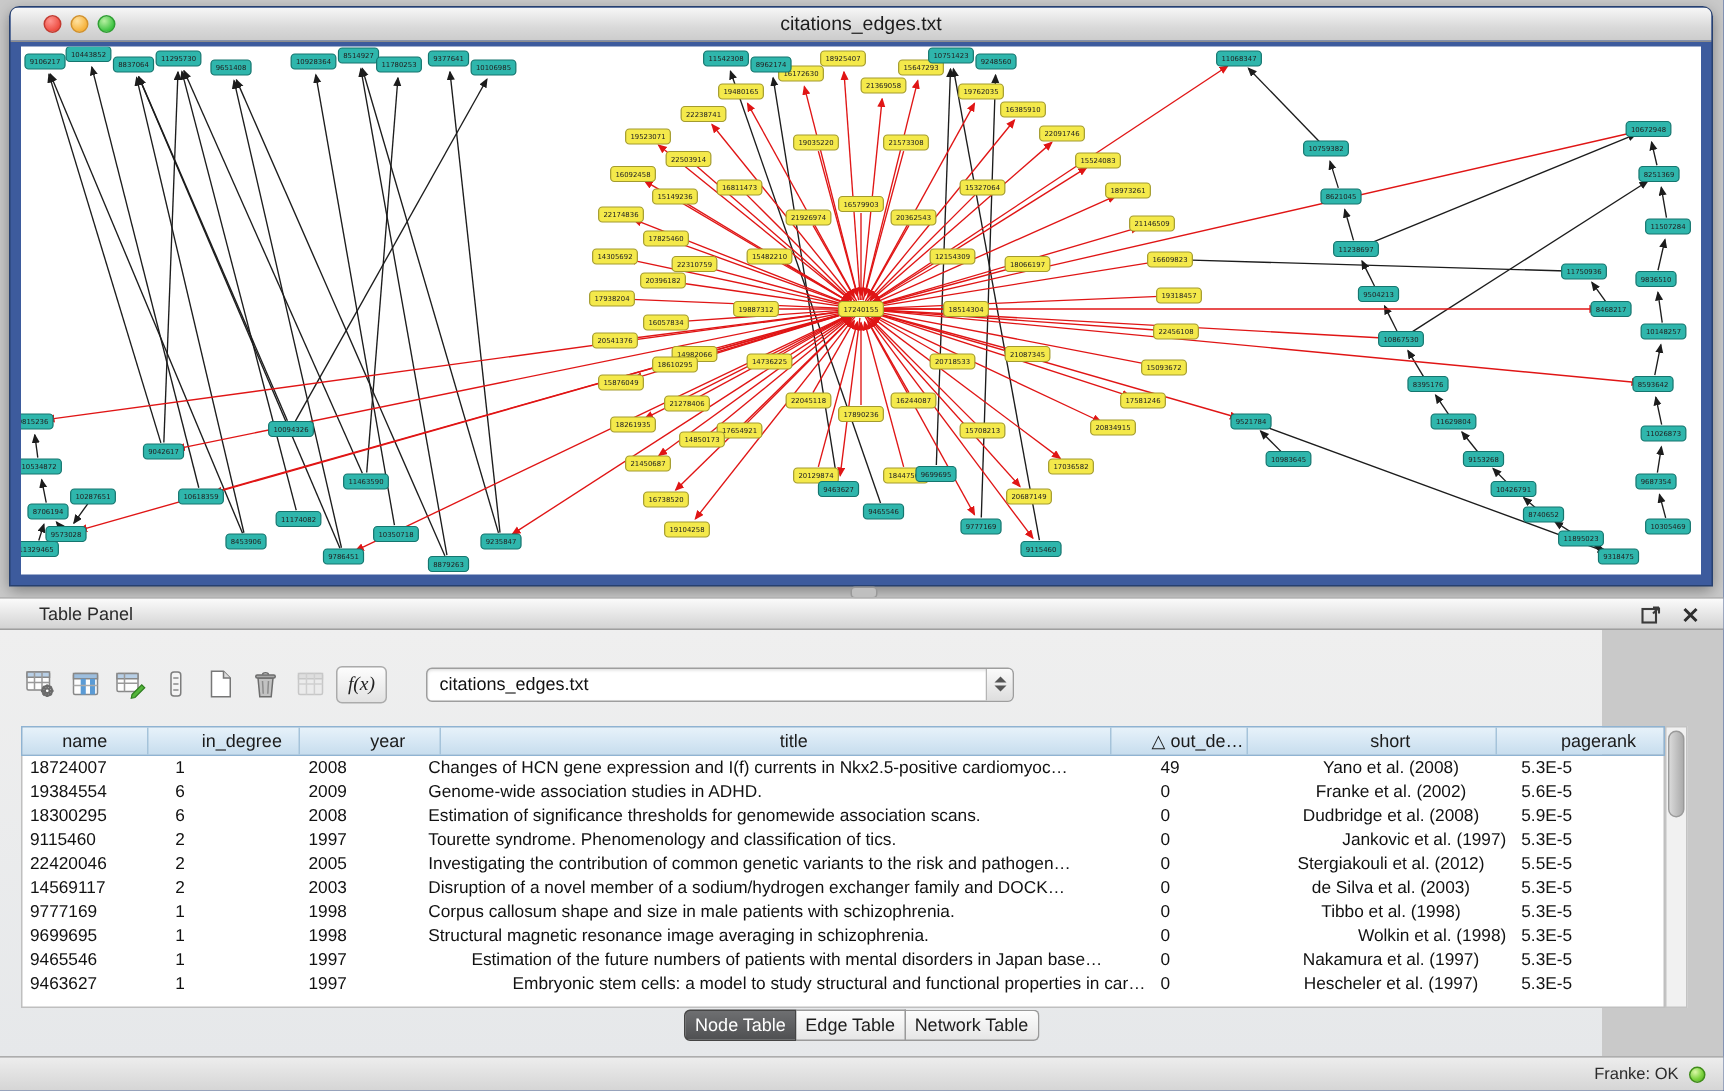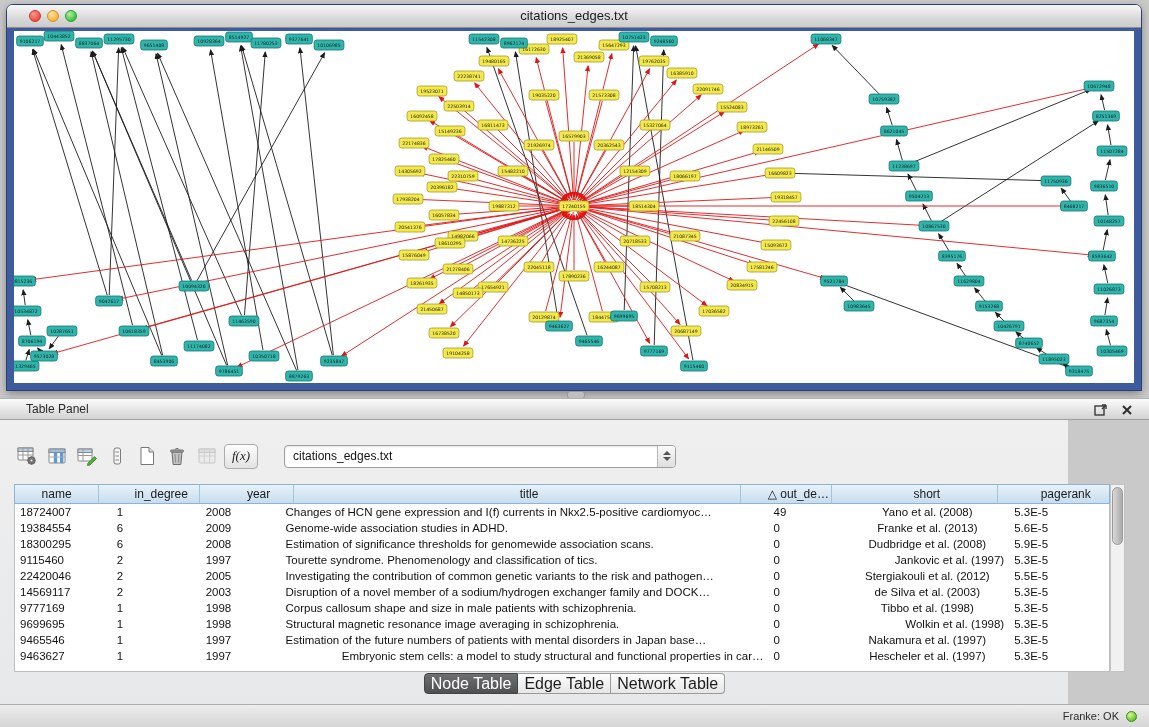--- a/index.html
+++ b/index.html
@@ -86,21 +86,21 @@
   .trow{display:flex;height:16px;}
   .tcell{box-sizing:border-box;font-size:11.5px;line-height:16px;color:#111;padding:0 5px;white-space:nowrap;overflow:hidden;}
   
   #vscroll{position:absolute;left:1096px;top:0;width:15px;height:188px;box-sizing:border-box;
     background:#f1f1f1;border:1px solid #c3c3c3;}
   #vscroll .thumb{position:absolute;left:1px;top:2px;width:11px;height:58px;border-radius:6px;
     background:linear-gradient(90deg,#d9d9d9,#ababab);border:1px solid #9a9a9a;box-sizing:border-box;}
   
   #tabs{position:absolute;left:0;top:253px;width:1149px;display:flex;justify-content:center;}
   .tab{
-    height:19px;line-height:19px;font-size:16px;padding:0 6px;color:#1d1d1d;
+    height:19px;line-height:19px;font-size:12px;padding:0 6px;color:#1d1d1d;
     background:linear-gradient(#fdfdfd,#e6e6e6);border:1px solid #9a9a9a;border-left:none;
   }
   .tab:first-child{border-left:1px solid #9a9a9a;border-radius:4px 0 0 4px;}
   .tab:last-child{border-radius:0 4px 4px 0;}
   .tab.active{background:linear-gradient(#6e6f71,#4f5052);color:#ffffff;border-color:#444;}
   
   #statusbar{
     position:absolute;left:0;top:704px;width:1149px;height:23px;box-sizing:border-box;
     background:linear-gradient(#ededed,#d5d5d5);border-top:1px solid #adadad;
   }
@@ -889,21 +889,21 @@
           <div class="tcell" style="width: 77px; text-align: left;">49</div>
           <div class="tcell" style="width: 164px; text-align: center;">Yano et al. (2008)</div>
           <div class="tcell" style="width: 100px; text-align: left;">5.3E-5</div>
         </div>
         <div class="trow">
           <div class="tcell" style="width: 97px; text-align: left;">19384554</div>
           <div class="tcell" style="width: 89px; text-align: left;">6</div>
           <div class="tcell" style="width: 80px; text-align: left;">2009</div>
           <div class="tcell" style="width: 489px; text-align: left;">Genome-wide association studies in ADHD.</div>
           <div class="tcell" style="width: 77px; text-align: left;">0</div>
-          <div class="tcell" style="width: 164px; text-align: center;">Franke et al. (2013)</div>
+          <div class="tcell" style="width: 164px; text-align: center;">Franke et al. (2002)</div>
           <div class="tcell" style="width: 100px; text-align: left;">5.6E-5</div>
         </div>
         <div class="trow">
           <div class="tcell" style="width: 97px; text-align: left;">18300295</div>
           <div class="tcell" style="width: 89px; text-align: left;">6</div>
           <div class="tcell" style="width: 80px; text-align: left;">2008</div>
           <div class="tcell" style="width: 489px; text-align: left;">Estimation of significance thresholds for genomewide association scans.</div>
           <div class="tcell" style="width: 77px; text-align: left;">0</div>
           <div class="tcell" style="width: 164px; text-align: center;">Dudbridge et al. (2008)</div>
           <div class="tcell" style="width: 100px; text-align: left;">5.9E-5</div>
@@ -950,21 +950,21 @@
           <div class="tcell" style="width: 80px; text-align: left;">1998</div>
           <div class="tcell" style="width: 489px; text-align: left;">Structural magnetic resonance image averaging in schizophrenia.</div>
           <div class="tcell" style="width: 77px; text-align: left;">0</div>
           <div class="tcell" style="width: 164px; text-align: right;">Wolkin et al. (1998)</div>
           <div class="tcell" style="width: 100px; text-align: left;">5.3E-5</div>
         </div>
         <div class="trow">
           <div class="tcell" style="width: 97px; text-align: left;">9465546</div>
           <div class="tcell" style="width: 89px; text-align: left;">1</div>
           <div class="tcell" style="width: 80px; text-align: left;">1997</div>
-          <div class="tcell" style="width: 489px; text-align: left;">Estimation of the future numbers of patients with mental disorders in Japan base…</div>
+          <div class="tcell" style="width: 489px; text-align: center;">Estimation of the future numbers of patients with mental disorders in Japan base…</div>
           <div class="tcell" style="width: 77px; text-align: left;">0</div>
           <div class="tcell" style="width: 164px; text-align: center;">Nakamura et al. (1997)</div>
           <div class="tcell" style="width: 100px; text-align: left;">5.3E-5</div>
         </div>
         <div class="trow">
           <div class="tcell" style="width: 97px; text-align: left;">9463627</div>
           <div class="tcell" style="width: 89px; text-align: left;">1</div>
           <div class="tcell" style="width: 80px; text-align: left;">1997</div>
           <div class="tcell" style="width: 489px; text-align: right;">Embryonic stem cells: a model to study structural and functional properties in car…</div>
           <div class="tcell" style="width: 77px; text-align: left;">0</div>

